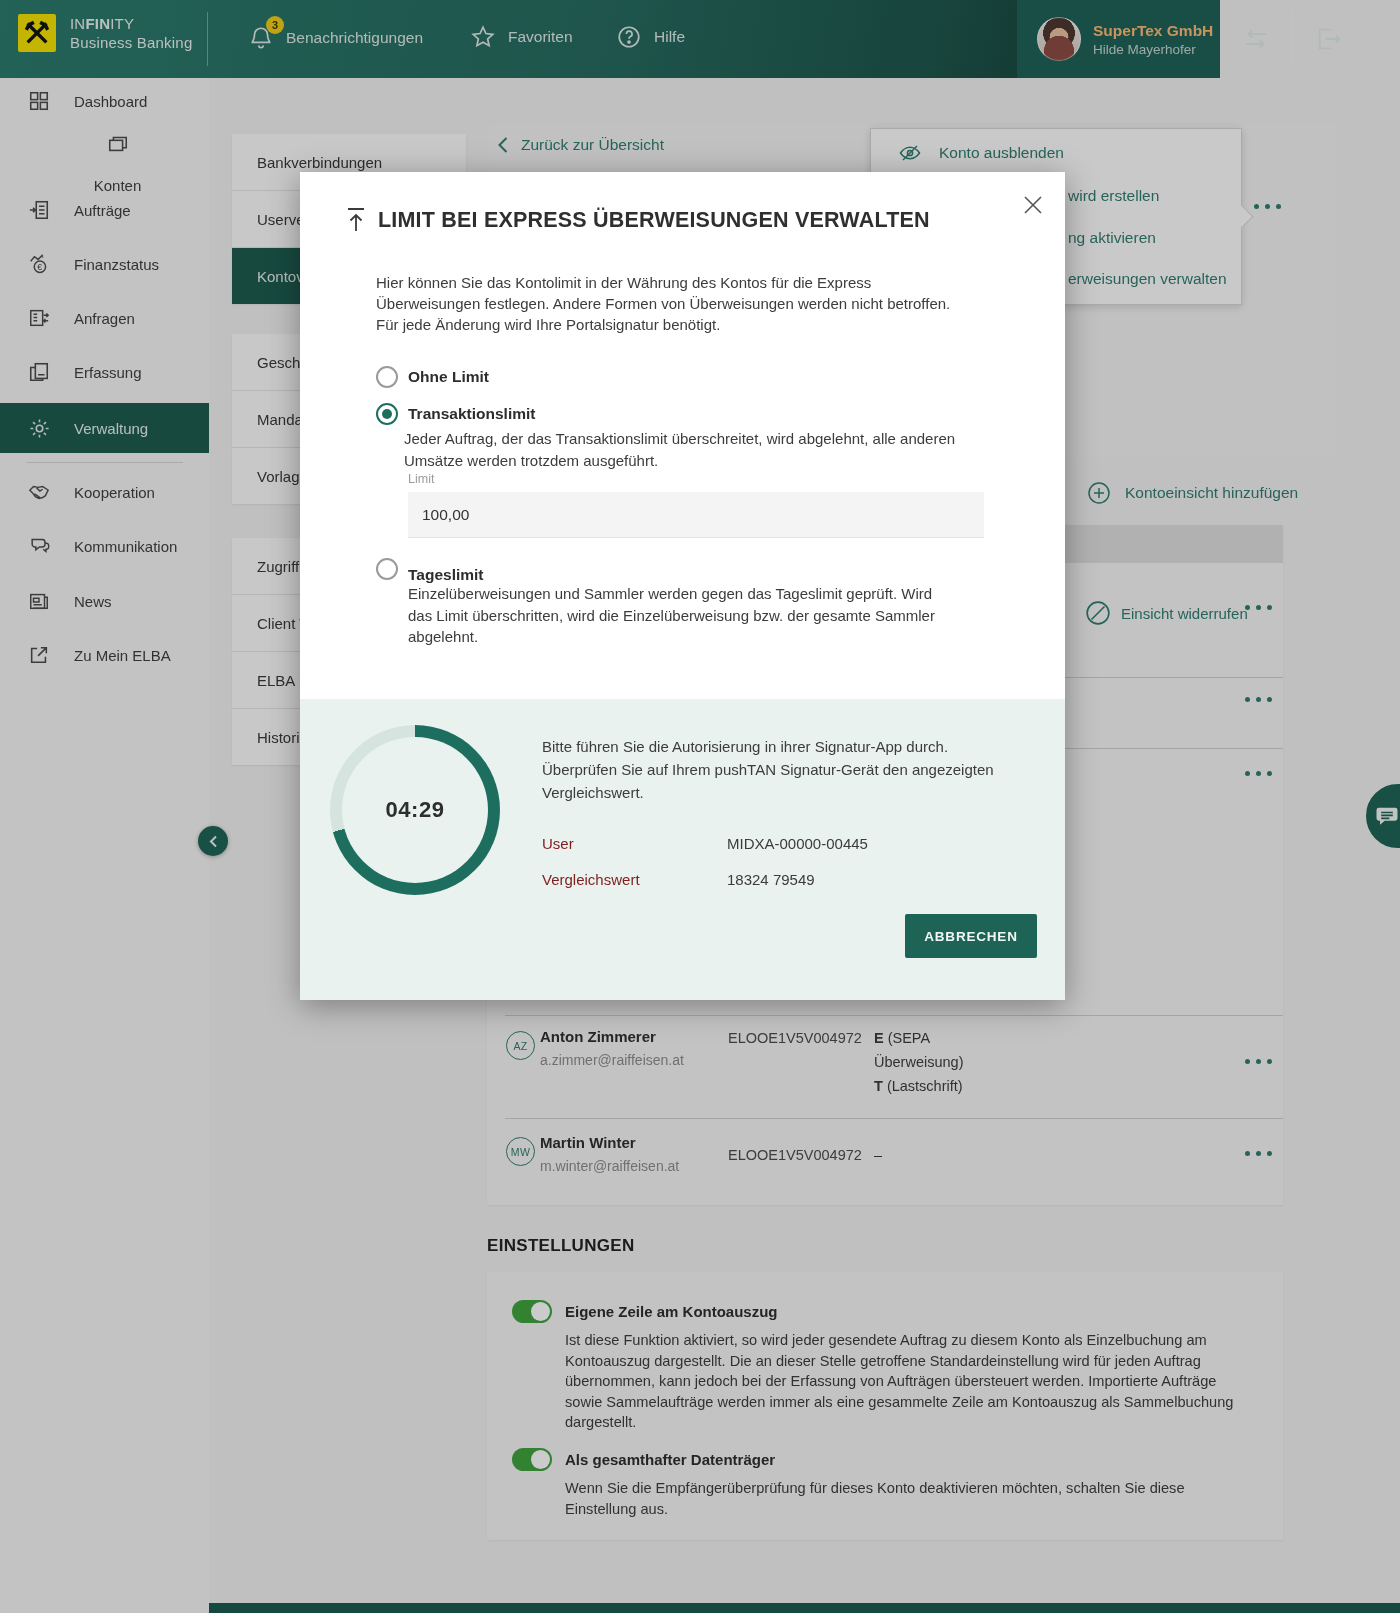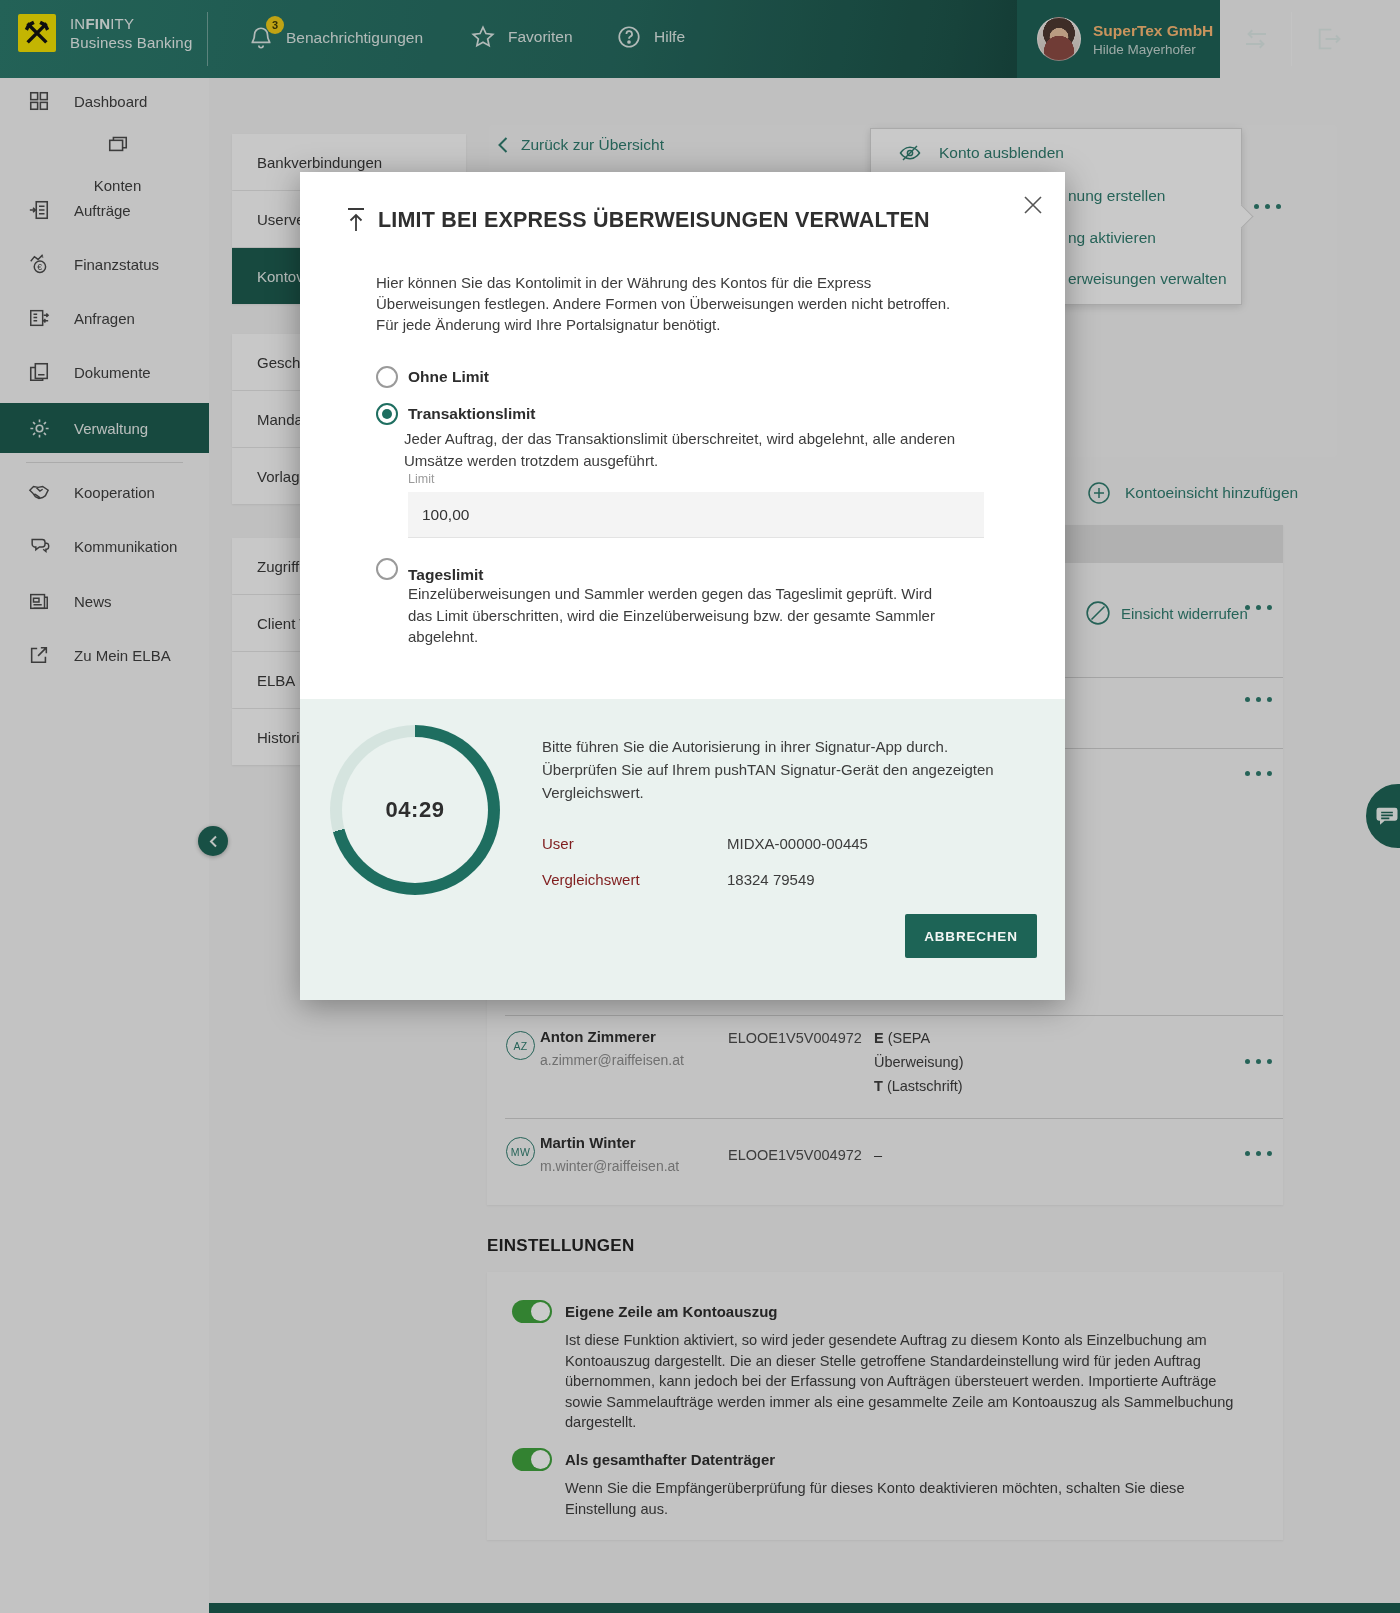--- a/index.html
+++ b/index.html
@@ -238,21 +238,21 @@
         </span>
       <span>Anfragen</span>
     </div>
     <div class="a side-item" style="top:272px;">
       <span class="ic">
           <svg width="22" height="22" viewBox="0 0 24 24" fill="none" stroke="currentColor" stroke-width="1.7">
             <rect x="8" y="3" width="13" height="16"></rect>
             <path d="M8 7H3v14h13v-2 M11 15h7"></path>
           </svg>
         </span>
-      <span>Dokumente</span>
+      <span>Erfassung</span>
     </div>
     <div class="a side-item active" style="top:325px;">
       <span class="ic">
           <svg width="23" height="23" viewBox="0 0 24 24" fill="none" stroke="currentColor" stroke-width="1.7">
             <circle cx="12" cy="12" r="3.4"></circle>
             <path d="M12 2.5v3 M12 18.5v3 M2.5 12h3 M18.5 12h3 M5.3 5.3l2.1 2.1 M16.6 16.6l2.1 2.1 M18.7 5.3l-2.1 2.1 M7.4 16.6l-2.1 2.1"></path>
           </svg>
         </span>
       <span>Verwaltung</span>
     </div>
@@ -340,21 +340,21 @@
       <div class="a menu-item1">
         <span>
           <svg width="26" height="24" viewBox="0 0 24 24" fill="none" stroke="#2e7c6e" stroke-width="1.5">
               <path d="M2.5 12s3.8-5.8 9.5-5.8 9.5 5.8 9.5 5.8-3.8 5.8-9.5 5.8S2.5 12 2.5 12z"></path>
               <circle cx="12" cy="12" r="2.6"></circle>
               <path d="M5 19 L19 5"></path>
             </svg>
         </span>
         <span>Konto ausblenden</span>
       </div>
-      <div class="a menu-frag" style="top:58px;">nung erstellen</div>
+      <div class="a menu-frag" style="top:58px;">wird erstellen</div>
       <div class="a menu-frag" style="top:100px;">ng aktivieren</div>
       <div class="a menu-frag" style="top:141px;">erweisungen verwalten</div>
     </div>
     <div class="a dots" style="left:1043px;top:120px;">
         <i></i>
         <i></i>
         <i></i>
       </div>
 
     <div class="a add-link">

